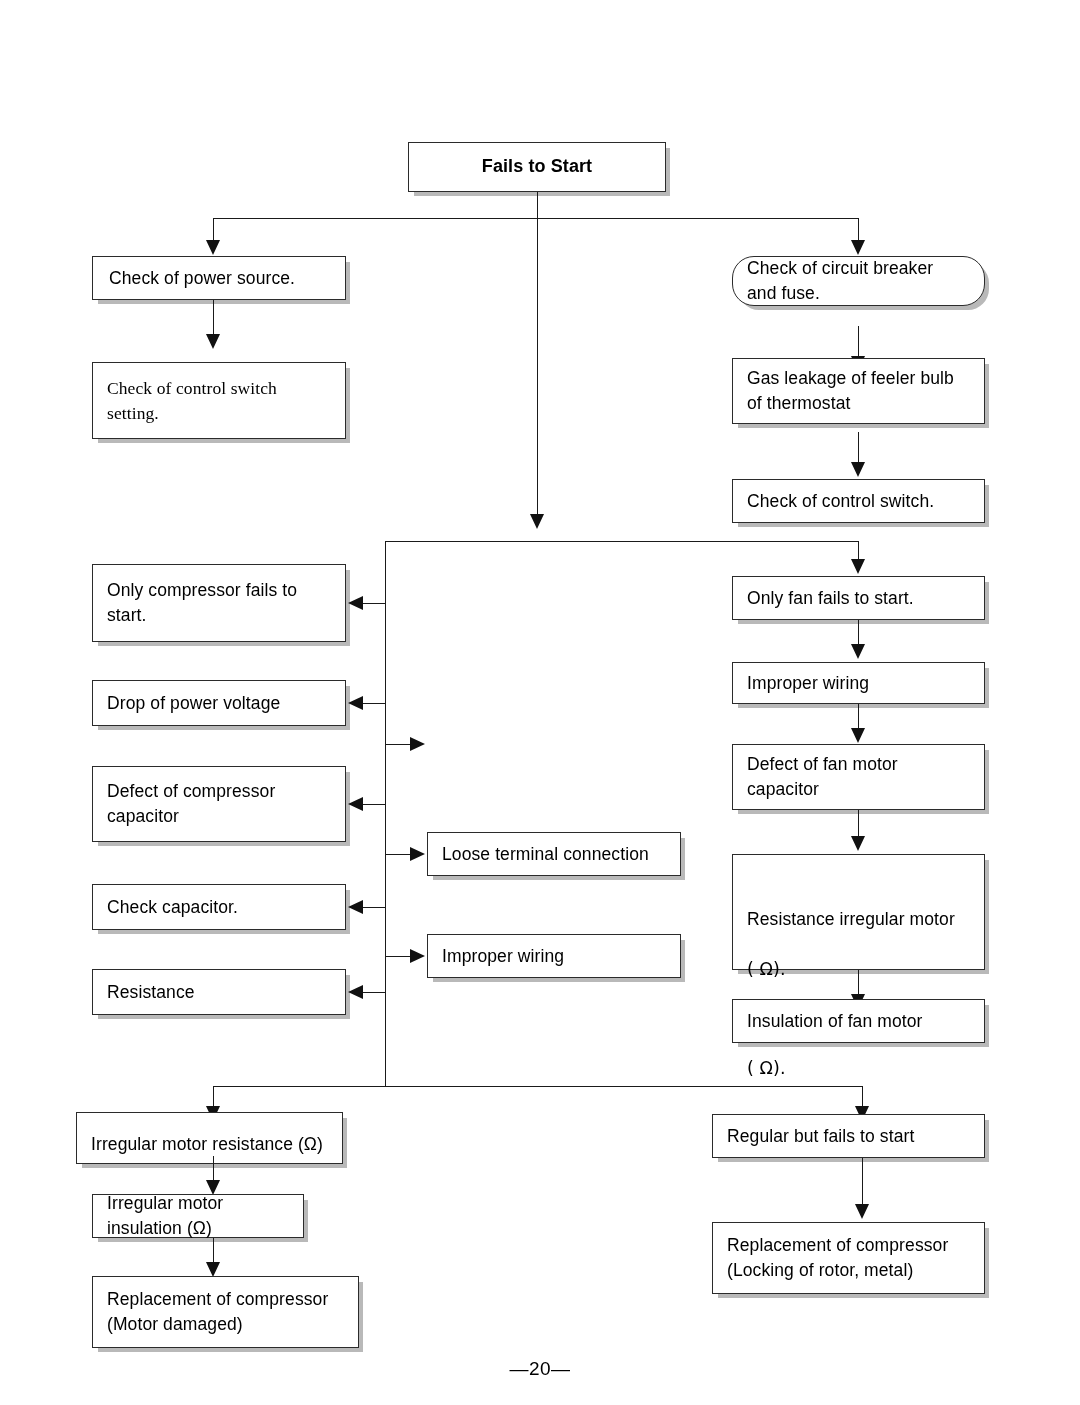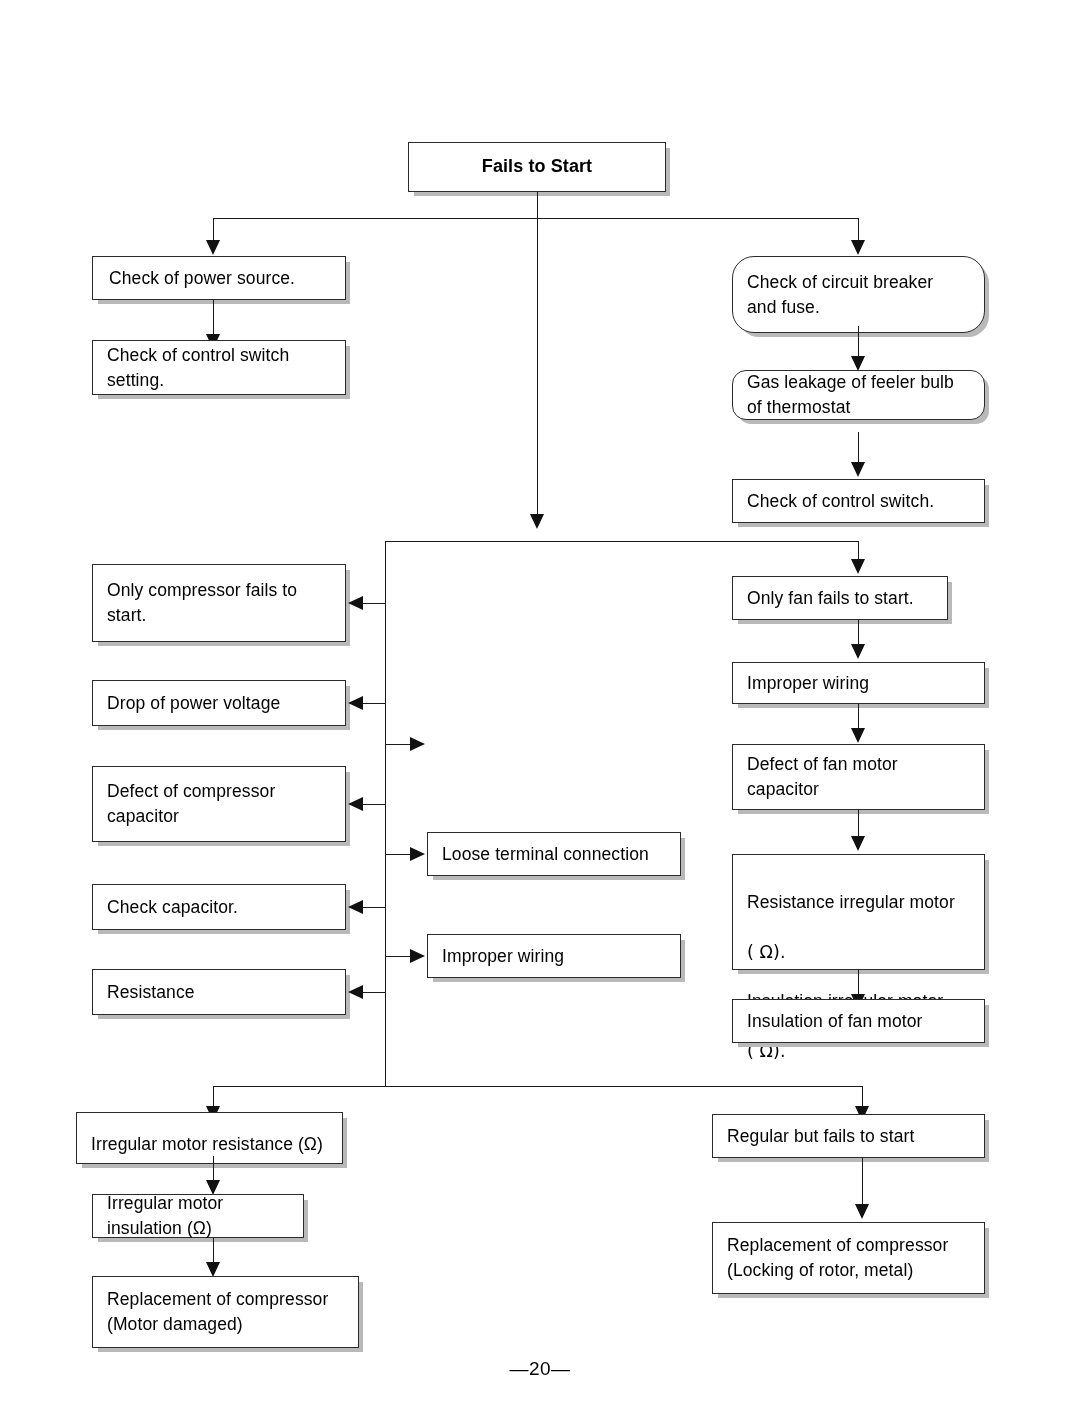--- a/index.html
+++ b/index.html
@@ -110,33 +110,33 @@
 
   <div class="vline" style="left:537px; top:172px; height:298px;"></div>
   <div class="arrow-down" style="left:530px; top:468px;"></div>
 
   <div class="node" style="left:92px; top:210px; width:254px; height:44px;padding-left:16px;">
     <span>Check of power source.</span>
   </div>
   <div class="vline" style="left:213px; top:254px; height:40px;"></div>
   <div class="arrow-down" style="left:206px; top:288px;"></div>
 
-  <div class="node" style="left:92px; top:294px; width:254px; height:55px;">
+  <div class="node" style="left:92px; top:316px; width:254px; height:77px;font-family:Liberation Serif, serif;">
     <span>Check of control switch
 setting.</span>
   </div>
 
-  <div class="node" style="left:732px; top:210px; width:253px; height:77px;border-radius:22px;">
+  <div class="node" style="left:732px; top:210px; width:253px; height:50px;border-radius:22px;">
     <span>Check of circuit breaker
 and fuse.</span>
   </div>
   <div class="vline" style="left:858px; top:280px; height:36px;"></div>
   <div class="arrow-down" style="left:851px; top:310px;"></div>
 
-  <div class="node" style="left:732px; top:324px; width:253px; height:50px;border-radius:14px;">
+  <div class="node" style="left:732px; top:312px; width:253px; height:66px;">
     <span>Gas leakage of feeler bulb
 of thermostat</span>
   </div>
   <div class="vline" style="left:858px; top:386px; height:36px;"></div>
   <div class="arrow-down" style="left:851px; top:416px;"></div>
 
   <div class="node" style="left:732px; top:433px; width:253px; height:44px;">
     <span>Check of control switch.</span>
   </div>
 
@@ -186,40 +186,40 @@
   </div>
   <div class="hline" style="left:385px; top:808px; width:27px;"></div>
   <div class="arrow-right" style="left:410px; top:801px;"></div>
 
   <div class="node" style="left:427px; top:888px; width:254px; height:44px;">
     <span>Improper wiring</span>
   </div>
   <div class="hline" style="left:385px; top:910px; width:27px;"></div>
   <div class="arrow-right" style="left:410px; top:903px;"></div>
 
-  <div class="node" style="left:732px; top:530px; width:216px; height:44px;">
+  <div class="node" style="left:732px; top:530px; width:253px; height:44px;">
     <span>Only fan fails to start.</span>
   </div>
   <div class="vline" style="left:858px; top:574px; height:28px;"></div>
   <div class="arrow-down" style="left:851px; top:598px;"></div>
 
   <div class="node" style="left:732px; top:616px; width:253px; height:42px;">
     <span>Improper wiring</span>
   </div>
   <div class="vline" style="left:858px; top:658px; height:28px;"></div>
   <div class="arrow-down" style="left:851px; top:682px;"></div>
 
   <div class="node" style="left:732px; top:698px; width:253px; height:66px;">
     <span>Defect of fan motor
 capacitor</span>
   </div>
   <div class="vline" style="left:858px; top:764px; height:30px;"></div>
   <div class="arrow-down" style="left:851px; top:790px;"></div>
 
-  <div class="node" style="left:732px; top:808px; width:253px; height:116px; display:block; padding-top:10px;">
+  <div class="node" style="left:732px; top:808px; width:253px; height:116px; display:block; padding-top:27px;">
     <div>Resistance irregular motor</div>
     <div class="omega">( Ω).</div>
     <div>Insulation irregular motor</div>
     <div class="omega">( Ω).</div>
   </div>
   <div class="vline" style="left:858px; top:924px; height:28px;"></div>
   <div class="arrow-down" style="left:851px; top:948px;"></div>
 
   <div class="node" style="left:732px; top:953px; width:253px; height:44px;">
     <span>Insulation of fan motor</span>

